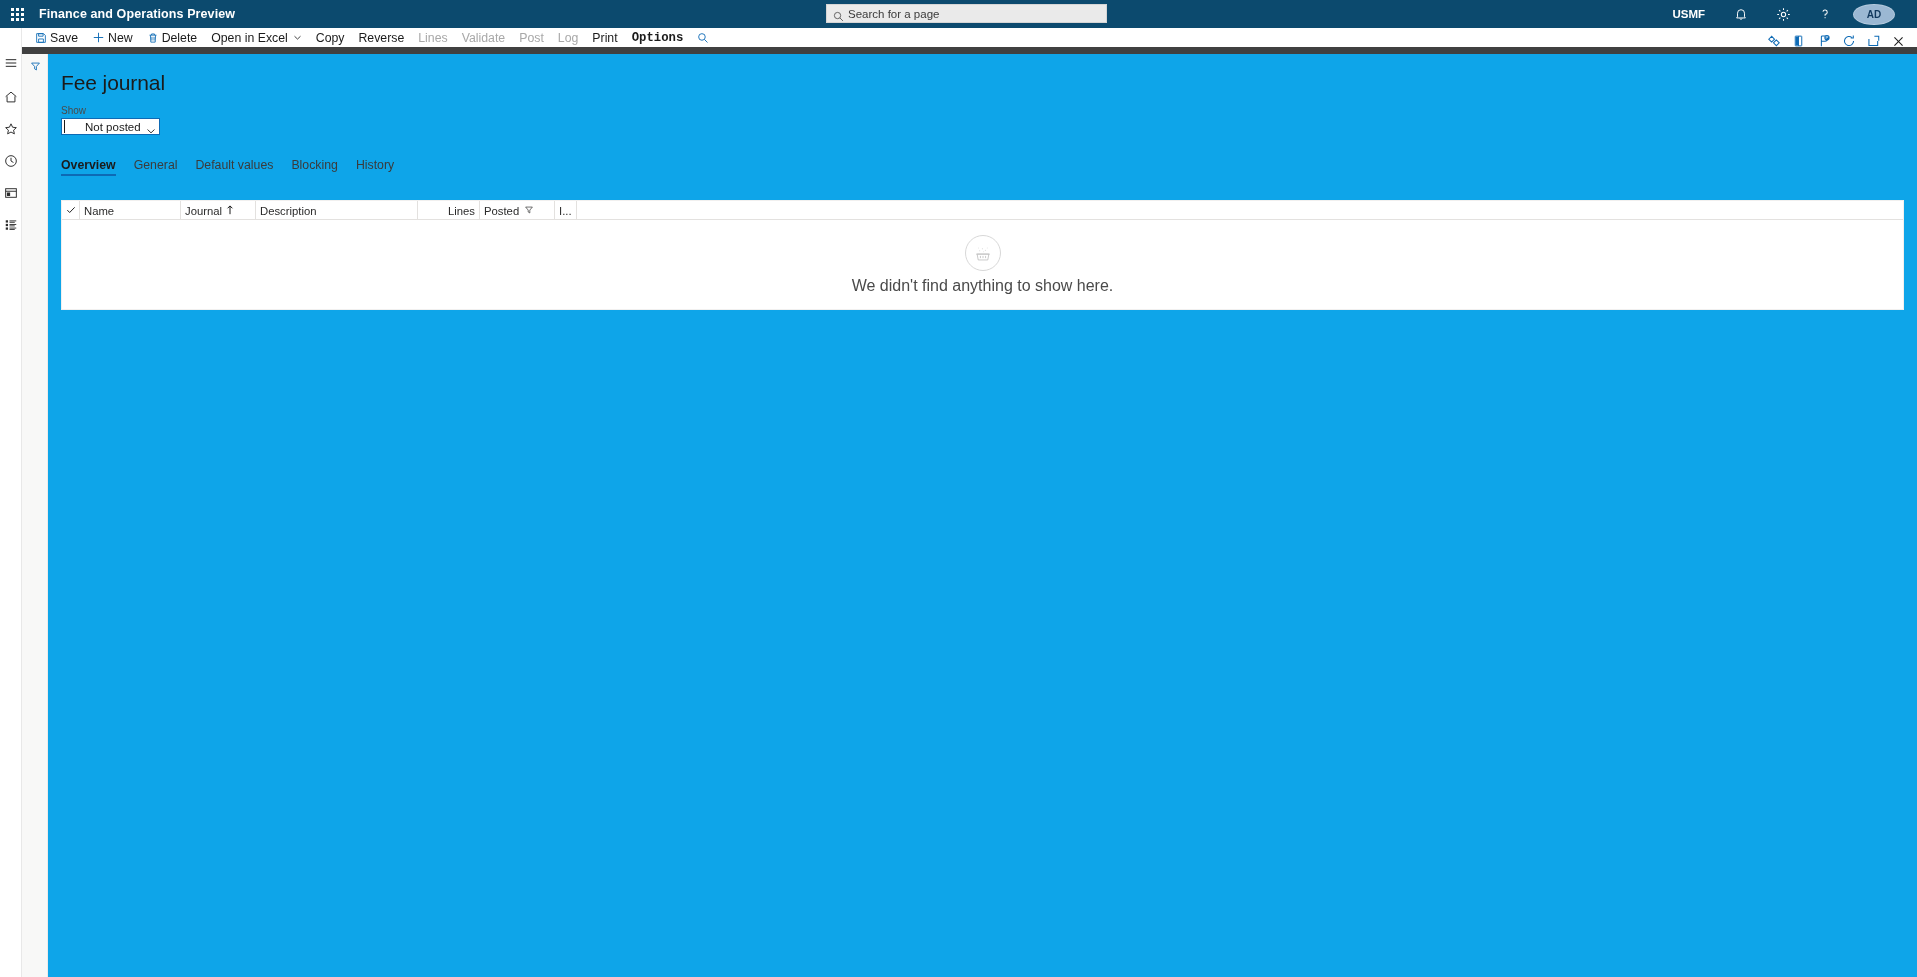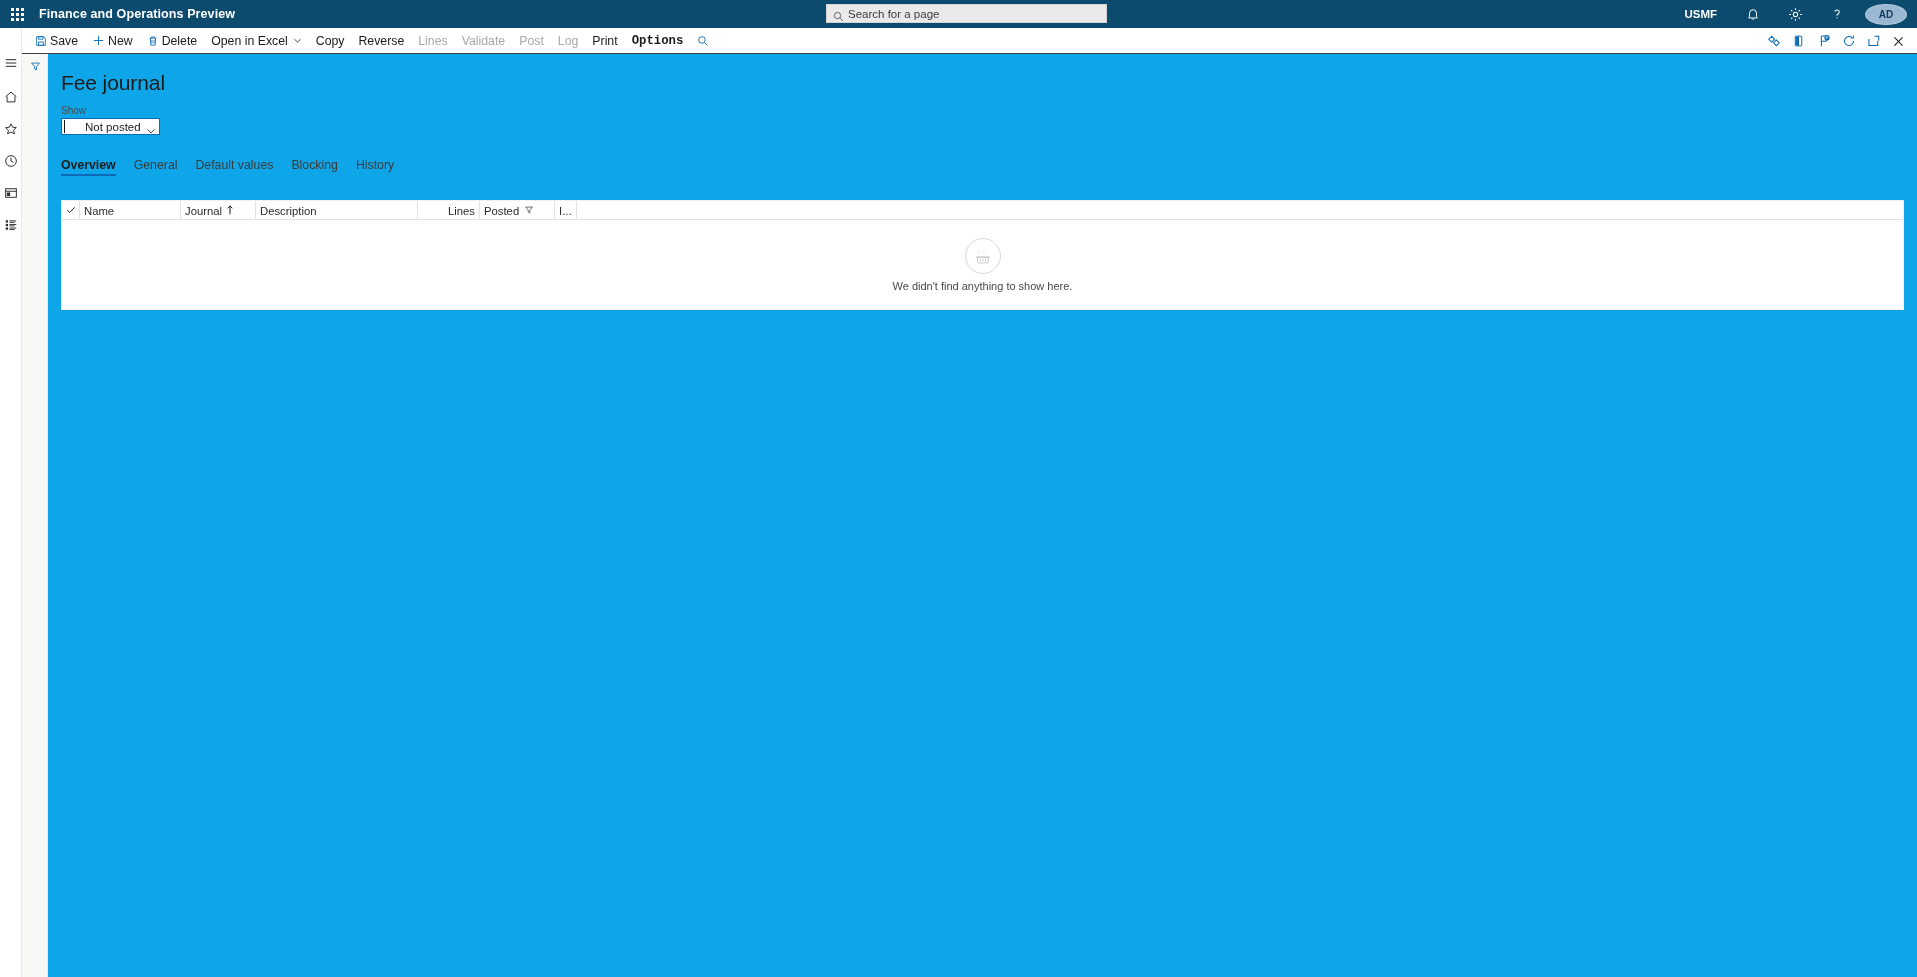--- a/index.html
+++ b/index.html
@@ -58,21 +58,21 @@
     flex: 0 0 auto;
   }
   .hdr-search-text {
     font-size: 11.5px; color: #3b3b3b;
     white-space: nowrap;
   }
   .hdr-right {
     position: absolute; right: 0; top: 0;
     height: 28px;
     display: flex; align-items: center;
-    padding-right: 8px;
+    padding-right: 20px;
     gap: 14px;
   }
   .hdr-company {
     font-size: 11.5px; font-weight: 600;
     color: #ffffff;
     padding: 0 8px;
     white-space: nowrap; cursor: pointer;
   }
   .hdr-icon-btn {
     width: 28px; height: 28px;
@@ -89,21 +89,21 @@
     margin-right: 2px;
     cursor: pointer;
     border: 1px solid rgba(255,255,255,0.25);
   }
 
   
   .action-pane {
     position: absolute; top: 28px; left: 0;
     width: 1917px; height: 26px;
     background: #ffffff;
-    border-bottom: 1px solid #404040;
+    border-bottom: 7px solid #404040;
     display: flex; align-items: center;
   }
   .ap-left {
     display: flex; align-items: center;
     padding-left: 28px;
     height: 26px;
   }
   .ap-btn {
     display: flex; align-items: center;
     height: 26px;
@@ -275,21 +275,21 @@
     align-items: center; justify-content: center;
     gap: 6px;
   }
   .empty-circle {
     width: 36px; height: 36px;
     border-radius: 50%;
     border: 1px solid #D8D8D8;
     display: flex; align-items: center; justify-content: center;
   }
   .empty-msg {
-    font-size: 11px;
+    font-size: 16px;
     color: #4A4A4A;
   }
 
   svg { shape-rendering: geometricPrecision; }
 </style>
 </head>
 <body>
 
 <div class="app-header">
   <div class="waffle">

